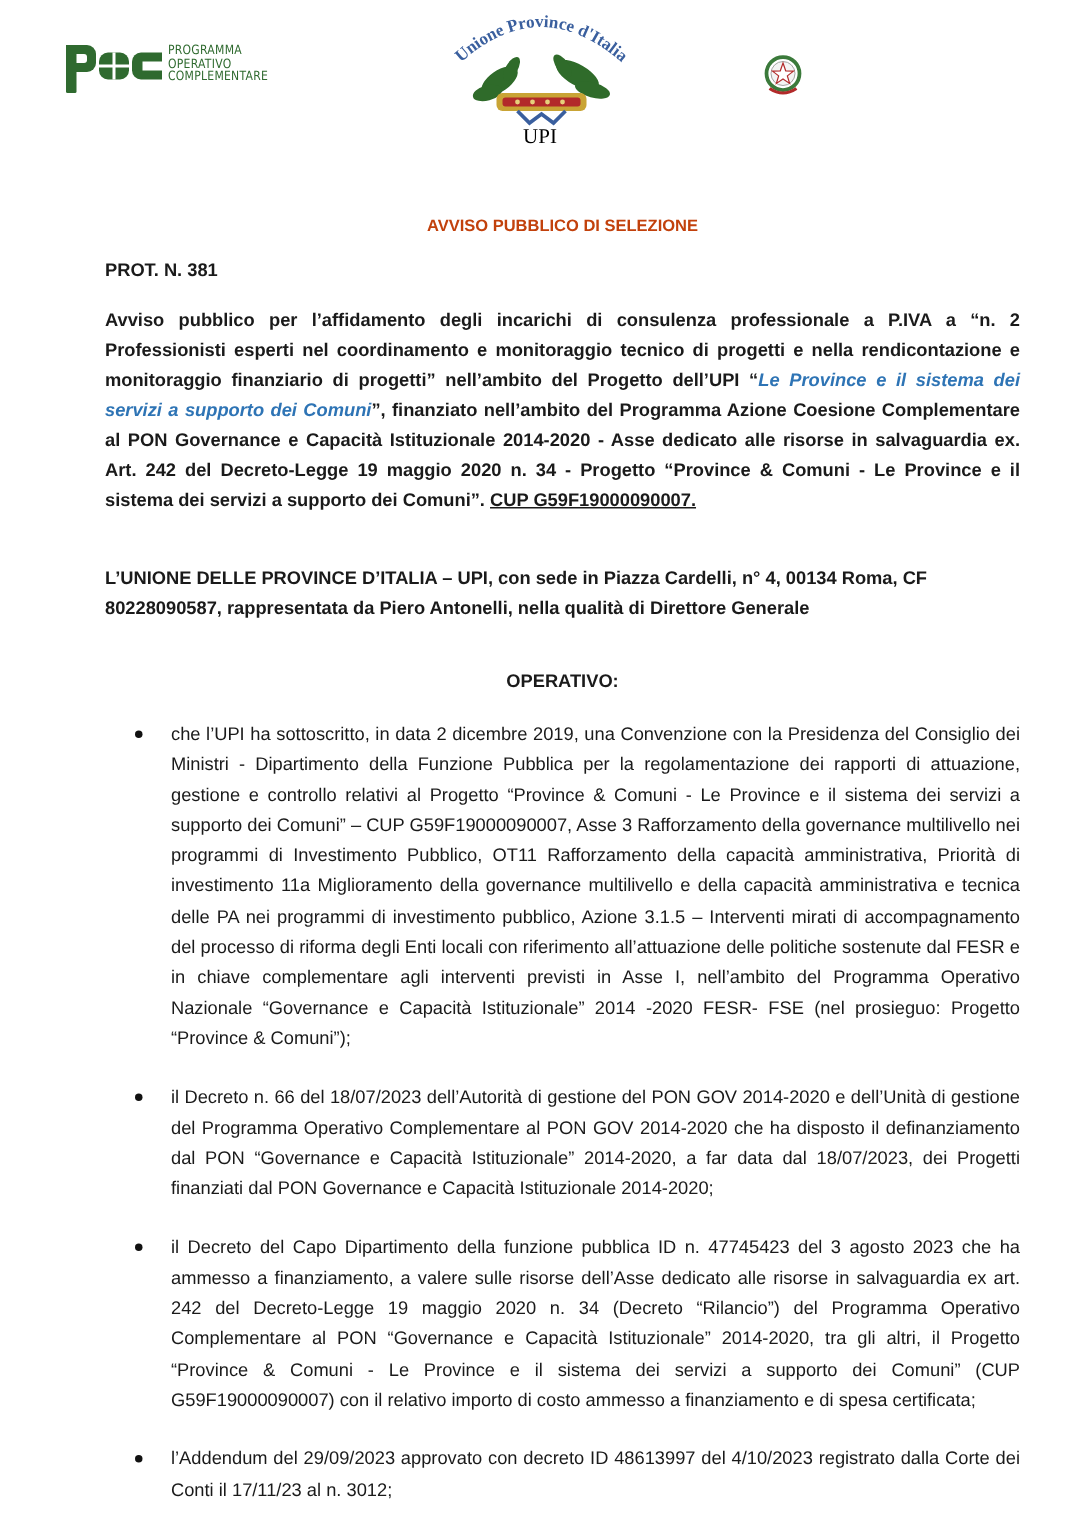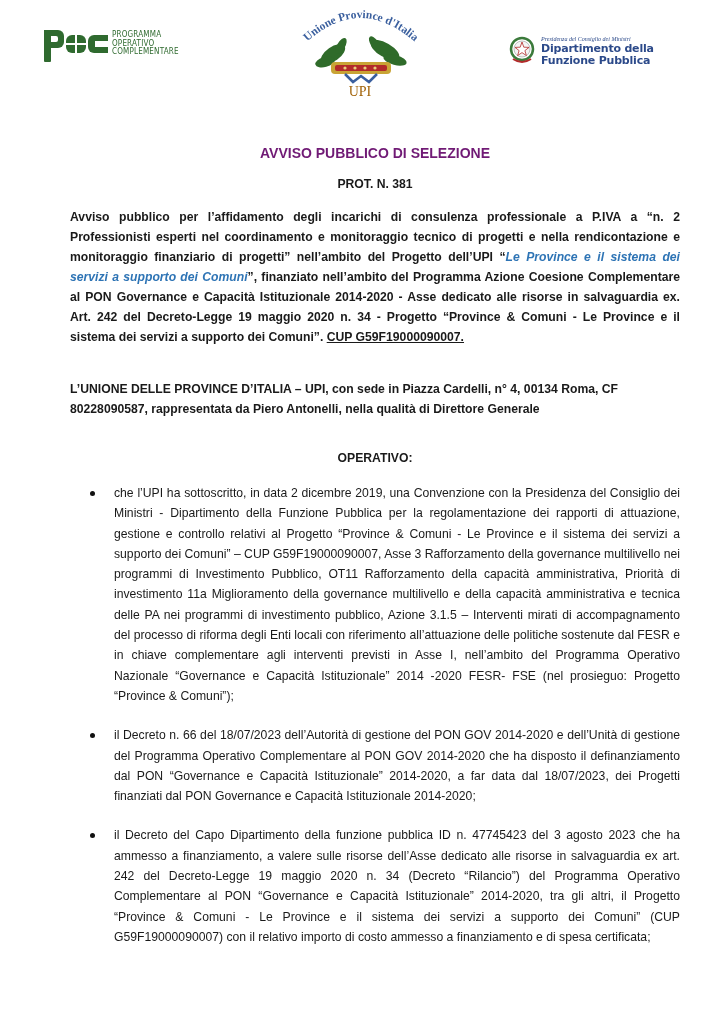--- a/index.html
+++ b/index.html
@@ -19,32 +19,32 @@
     .poc-o { width: 20px; height: 18px; background: #2f6a2f; border-radius: 6px; position: relative; }
     .poc-o::before { content: ""; position: absolute; left: 9px; top: 0; width: 2px; height: 18px; background: #fff; }
     .poc-o::after { content: ""; position: absolute; left: 0; top: 8px; width: 20px; height: 2px; background: #fff; }
     .poc-c { width: 20px; height: 18px; background: #2f6a2f; border-radius: 6px 0 0 6px; position: relative; }
     .poc-c::after { content: ""; position: absolute; left: 7px; top: 6px; width: 13px; height: 6px; background: #fff; }
     .poc-text { margin-left: 4px; font-family: "DejaVu Sans", sans-serif; font-size: 8.5px; line-height: 8.5px; color: #2f6a2f; letter-spacing: 0.2px; transform: scaleX(0.85); transform-origin: left center; }
 
     
     .upi { position: absolute; left: 295px; top: 2px; width: 130px; height: 105px; }
     .upi svg { display: block; }
-    .upi-label { position: absolute; left: 0; width: 130px; top: 82px; text-align: center; font-family: "Liberation Serif", serif; font-size: 14px; color: #a16207; }
+    .upi-label { position: absolute; left: 0; width: 130px; top: 82px; text-align: center; font-family: "Liberation Serif", serif; font-size: 14px; color: #000000; }
 
     
     .dfp { position: absolute; left: 508px; top: 35px; display: flex; align-items: center; }
     .dfp-emblem { width: 28px; height: 32px; }
     .dfp-text { margin-left: 5px; }
     .dfp-small { font-family: "Liberation Serif", serif; font-style: italic; font-size: 6px; color: #2c4a8a; line-height: 8px; }
     .dfp-big { font-family: "DejaVu Sans", sans-serif; font-weight: bold; font-size: 11px; line-height: 12px; color: #2c4a8a; letter-spacing: -0.2px; }
 
     .content { position: absolute; left: 70px; top: 145px; width: 610px; font-size: 12.2px; }
-    .title { text-align: center; color: #701a75; font-weight: bold; font-size: 14px; margin: 0 0 16px 0; }
-    .prot { font-weight: bold; margin: 0 0 16px 0; text-align: center; }
+    .title { text-align: center; color: #c2410c; font-weight: bold; font-size: 11px; margin: 0 0 16px 0; }
+    .prot { font-weight: bold; margin: 0 0 16px 0; }
     .intro { font-weight: bold; text-align: justify; line-height: 20px; margin: 0; }
     .intro .italic-link { color: #2e74b5; font-style: italic; }
     .intro .u { text-decoration: underline; margin-top: 36px; }
     .party { font-weight: bold; line-height: 20px; margin: 32px 0 0 0; }
     .premesso { text-align: center; font-weight: bold; margin: 32px 0 18px 0; }
     ul.bullets { list-style: none; padding: 0; margin: 16px 0 0 0; }
     ul.bullets li { position: relative; padding-left: 44px; margin-left: 0; text-align: justify; line-height: 20.3px; margin-bottom: 19px; }
     ul.bullets li .dot { position: absolute; left: 20px; top: 8px; width: 5px; height: 5px; background: #111; border-radius: 50%; }
   </style>
 </head>
@@ -99,36 +99,32 @@
     <div class="upi-label">UPI</div>
   </div>
 
   <div class="dfp">
     <svg class="dfp-emblem" viewBox="0 0 28 32">
       <circle cx="14" cy="14" r="11" fill="none" stroke="#3b7a3b" stroke-width="2.5"></circle>
       <circle cx="14" cy="14" r="8" fill="#f4f4f4" stroke="#999" stroke-width="0.6"></circle>
       <polygon points="14,7 15.8,12.2 21,12.4 16.9,15.6 18.4,20.6 14,17.6 9.6,20.6 11.1,15.6 7,12.4 12.2,12.2" fill="#fff" stroke="#b22a2a" stroke-width="0.8"></polygon>
       <path d="M5,24 Q14,30 23,24" stroke="#b22a2a" stroke-width="2" fill="none"></path>
     </svg>
-    <div class="dfp-text">
-      <div class="dfp-small">Presidenza del Consiglio dei Ministri</div>
-      <div class="dfp-big">Dipartimento della</div>
-      <div class="dfp-big">Funzione Pubblica</div>
-    </div>
   </div>
 </div>
 
 <div class="content">
   <div class="title">AVVISO PUBBLICO DI SELEZIONE</div>
   <div class="prot">PROT. N. 381</div>
   <p class="intro"><span>Avviso pubblico per l’affidamento degli incarichi di consulenza professionale a P.IVA a “n. 2 Professionisti esperti nel coordinamento e monitoraggio tecnico di progetti e nella rendicontazione e monitoraggio finanziario di progetti” nell’ambito del Progetto dell’UPI “</span><span class="italic-link">Le Province e il sistema dei servizi a supporto dei Comuni</span><span>”, finanziato nell’ambito del Programma Azione Coesione Complementare al PON Governance e Capacità Istituzionale 2014-2020 - Asse dedicato alle risorse in salvaguardia ex. Art. 242 del Decreto-Legge 19 maggio 2020 n. 34 - Progetto “Province &amp; Comuni - Le Province e il sistema dei servizi a supporto dei Comuni”. </span><span class="u">CUP G59F19000090007.</span></p>
 
   <p class="party">L’UNIONE DELLE PROVINCE D’ITALIA – UPI, con sede in Piazza Cardelli, n° 4, 00134 Roma, CF 80228090587, rappresentata da Piero Antonelli, nella qualità di Direttore Generale</p>
 
   <div class="premesso">OPERATIVO:</div>
 
   <ul class="bullets">
     <li><span class="dot"></span><span>che l’UPI ha sottoscritto, in data 2 dicembre 2019, una Convenzione con la Presidenza del Consiglio dei Ministri - Dipartimento della Funzione Pubblica per la regolamentazione dei rapporti di attuazione, gestione e controllo relativi al Progetto “Province &amp; Comuni - Le Province e il sistema dei servizi a supporto dei Comuni” – CUP G59F19000090007, Asse 3 Rafforzamento della governance multilivello nei programmi di Investimento Pubblico, OT11 Rafforzamento della capacità amministrativa, Priorità di investimento 11a Miglioramento della governance multilivello e della capacità amministrativa e tecnica delle PA nei programmi di investimento pubblico, Azione 3.1.5 – Interventi mirati di accompagnamento del processo di riforma degli Enti locali con riferimento all’attuazione delle politiche sostenute dal FESR e in chiave complementare agli interventi previsti in Asse I, nell’ambito del Programma Operativo Nazionale “Governance e Capacità Istituzionale” 2014 -2020 FESR- FSE (nel prosieguo: Progetto “Province &amp; Comuni”);</span></li>
     <li><span class="dot"></span><span>il Decreto n. 66 del 18/07/2023 dell’Autorità di gestione del PON GOV 2014-2020 e dell’Unità di gestione del Programma Operativo Complementare al PON GOV 2014-2020 che ha disposto il definanziamento dal PON “Governance e Capacità Istituzionale” 2014-2020, a far data dal 18/07/2023, dei Progetti finanziati dal PON Governance e Capacità Istituzionale 2014-2020;</span></li>
     <li><span class="dot"></span><span>il Decreto del Capo Dipartimento della funzione pubblica ID n. 47745423 del 3 agosto 2023 che ha ammesso a finanziamento, a valere sulle risorse dell’Asse dedicato alle risorse in salvaguardia ex art. 242 del Decreto-Legge 19 maggio 2020 n. 34 (Decreto “Rilancio”) del Programma Operativo Complementare al PON “Governance e Capacità Istituzionale” 2014-2020, tra gli altri, il Progetto “Province &amp; Comuni - Le Province e il sistema dei servizi a supporto dei Comuni” (CUP G59F19000090007) con il relativo importo di costo ammesso a finanziamento e di spesa certificata;</span></li>
+    <li><span class="dot"></span><span>l’Addendum del 29/09/2023 approvato con decreto ID 48613997 del 4/10/2023 registrato dalla Corte dei Conti il 17/11/23 al n. 3012;</span></li>
     <li></li>
   </ul>
 </div>
 
 </body></html>

